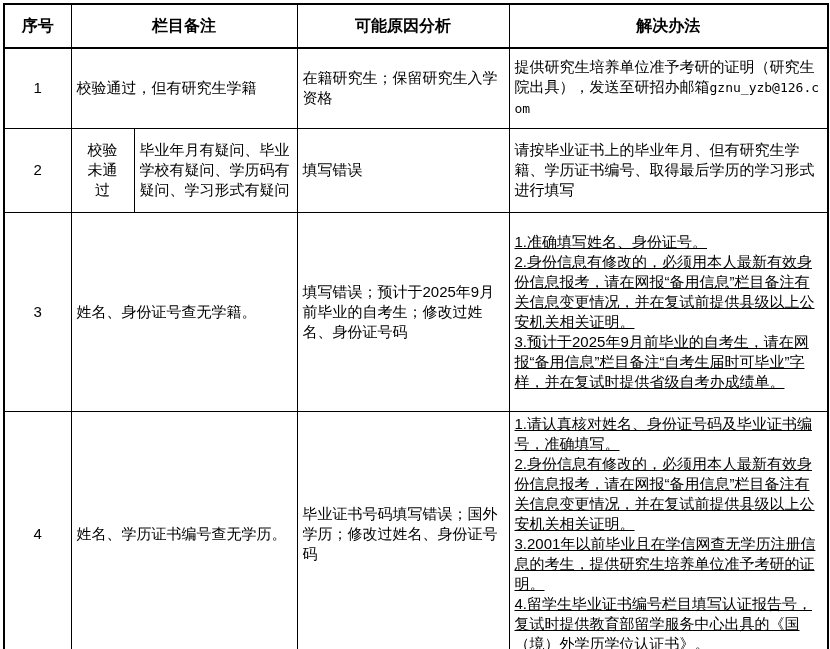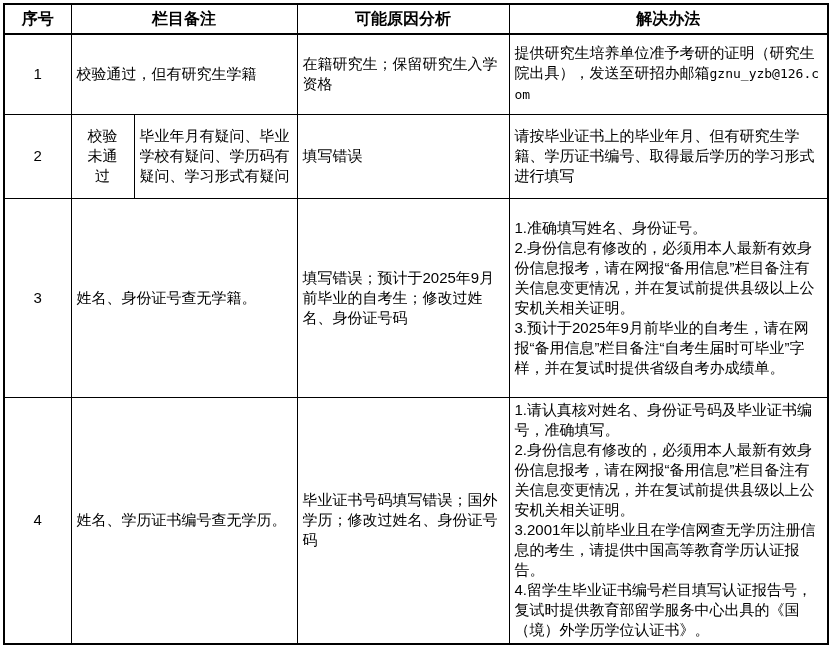--- a/index.html
+++ b/index.html
@@ -32,21 +32,21 @@
     font-size: 15px;
     line-height: 20px;
     word-break: break-all;
     overflow: hidden;
   }
   tr.header-row th {
     border-bottom-width: 2px;
     font-size: 16px;
     font-weight: bold;
     text-align: center;
-    height: 30px;
+    height: 44px;
     padding: 2px 2px;
   }
   .bR2 { border-right-width: 2px; }
   td.num {
     text-align: center;
     padding: 2px;
   }
   td.txt {
     text-align: left;
     padding: 2px 5px;
@@ -60,21 +60,21 @@
     padding: 2px 5px;
   }
   tr.r1 { height: 80px; }
   tr.r2 { height: 84px; }
   tr.r3 { height: 199px; }
   tr.r4 { height: 247px; }
   .email {
     font-family: "DejaVu Sans Mono", "Liberation Mono", monospace;
     font-size: 13px;
   }
-  .sol-item { margin: 0; padding: 0; }
+  .sol-item { margin: 0; padding: 0; text-decoration: underline; }
 </style>
 </head>
 <body>
 
 <div class="page">
   <table class="check-table">
     <colgroup>
       <col style="width:67px">
       <col style="width:63px">
       <col style="width:163px">
@@ -115,19 +115,19 @@
         </td>
       </tr>
 
       <tr class="r4">
         <td class="num bR2">4</td>
         <td class="txt bR2" colspan="2">姓名、学历证书编号查无学历。</td>
         <td class="txt bR2">毕业证书号码填写错误；国外学历；修改过姓名、身份证号码</td>
         <td class="txt">
           <div class="sol-item">1.请认真核对姓名、身份证号码及毕业证书编号，准确填写。</div>
           <div class="sol-item">2.身份信息有修改的，必须用本人最新有效身份信息报考，请在网报“备用信息”栏目备注有关信息变更情况，并在复试前提供县级以上公安机关相关证明。</div>
-          <div class="sol-item">3.2001年以前毕业且在学信网查无学历注册信息的考生，请提供中国高等教育学历认证报告。</div>
+          <div class="sol-item">3.2001年以前毕业且在学信网查无学历注册信息的考生，提供研究生培养单位准予考研的证明。</div>
           <div class="sol-item">4.留学生毕业证书编号栏目填写认证报告号，复试时提供教育部留学服务中心出具的《国（境）外学历学位认证书》。</div>
         </td>
       </tr>
     </tbody>
   </table>
 </div>
 
 </body></html>

